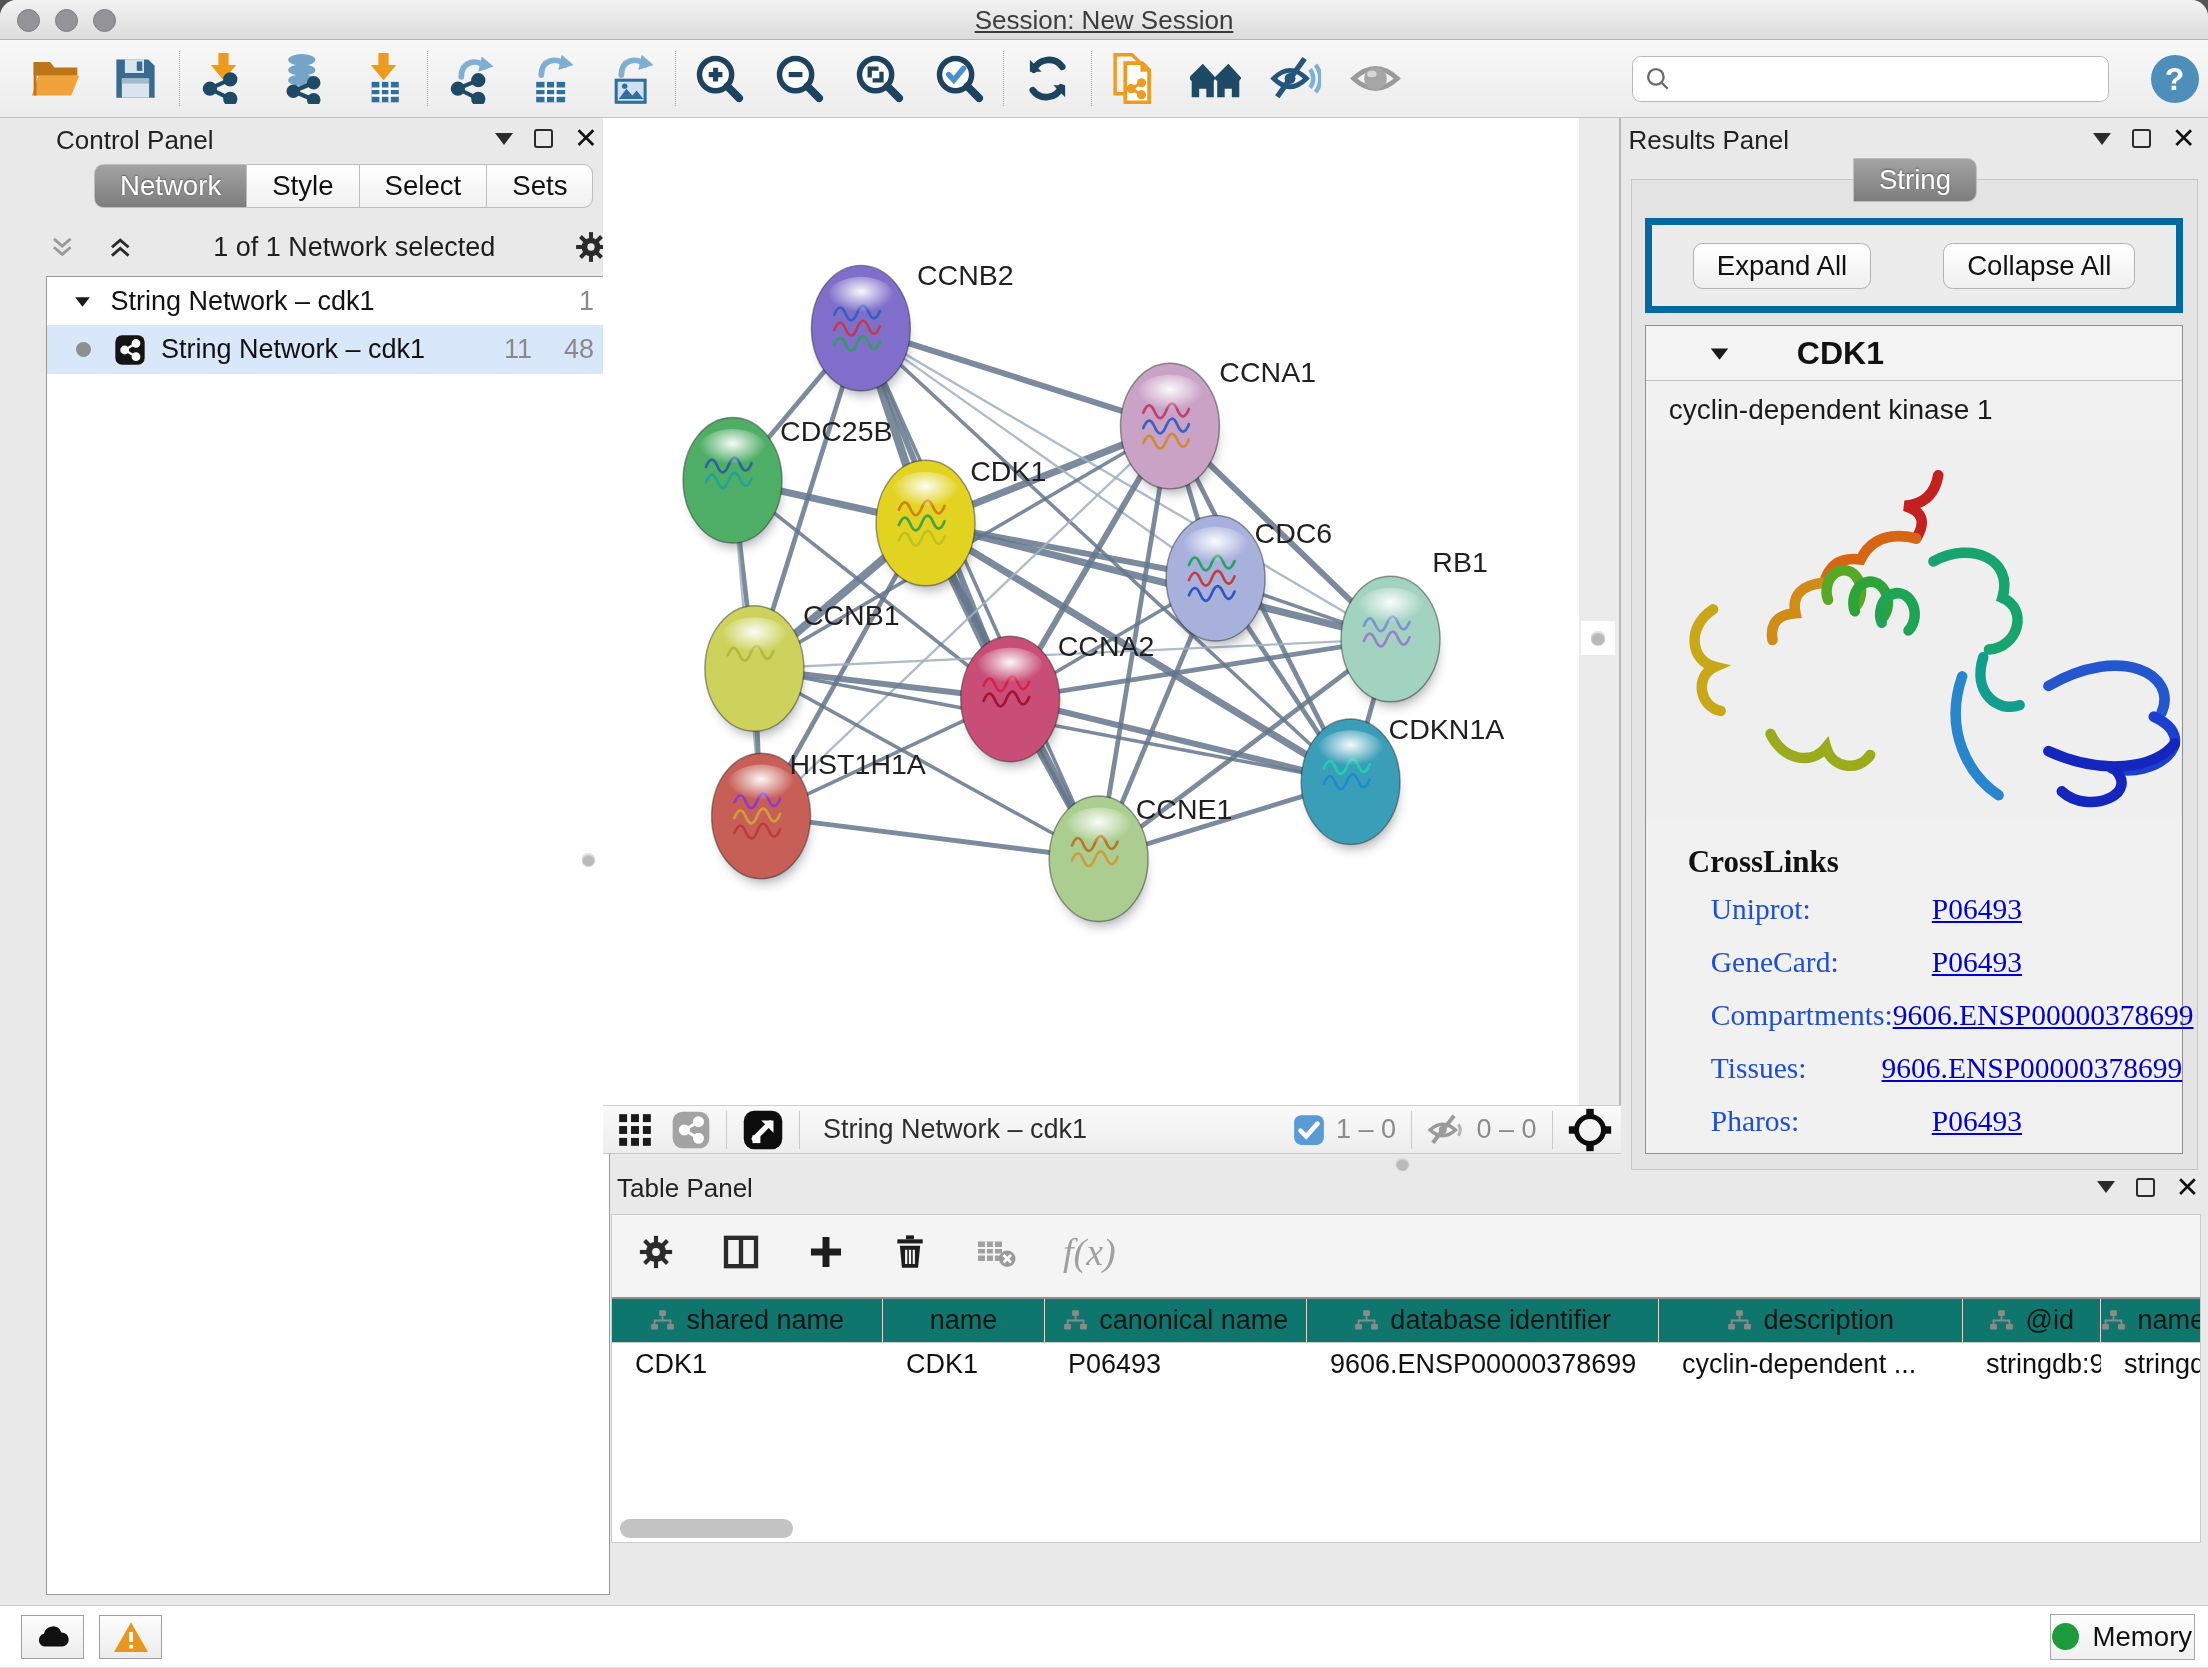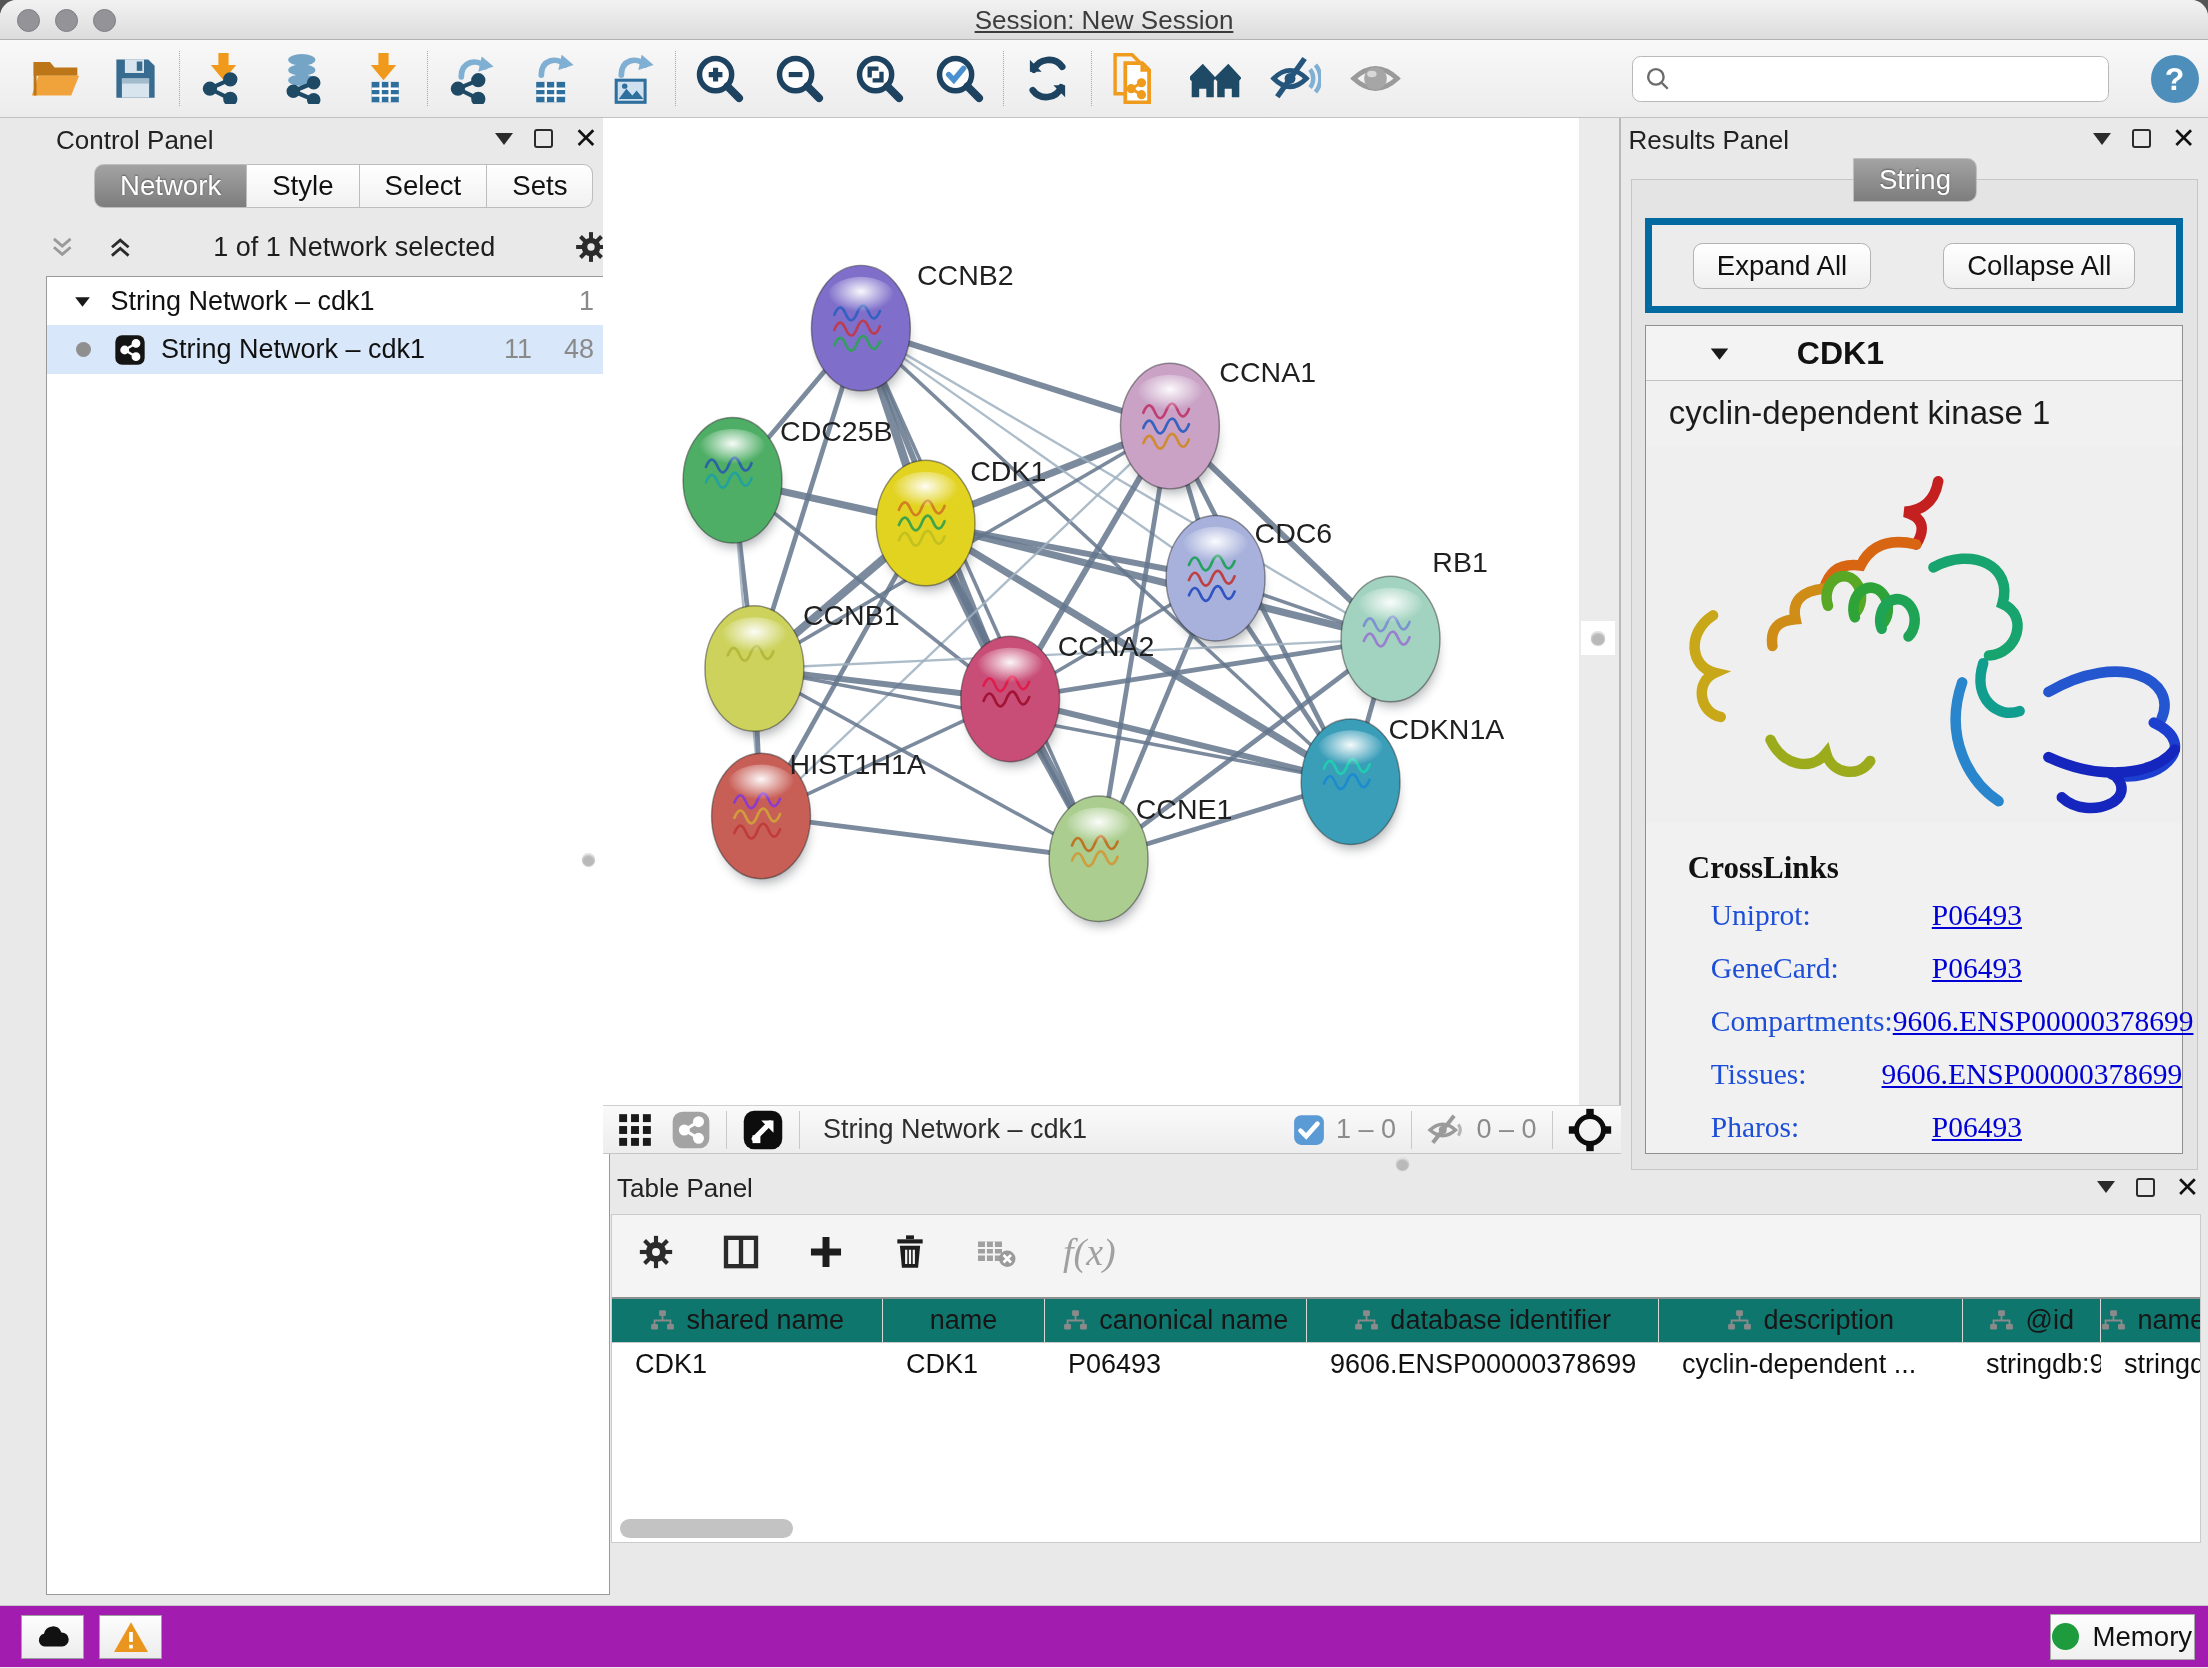--- a/index.html
+++ b/index.html
@@ -86,21 +86,21 @@
                 background:#ececec; border:7px solid #0369a1;
                 display:flex; align-items:center; justify-content:center; gap:72px; }
   .rp-btn { min-width:160px; height:46px; padding:0 23px; font-size:27.6px; color:#111;
             background:linear-gradient(#ffffff,#efefef); border:1px solid #b2b2b2; border-radius:9.5px;
             display:flex; align-items:center; justify-content:center; }
   .rp-section { position:absolute; left:13.3px; right:13.3px; top:145px; bottom:15px;
                 background:#f1f1f1; border:1.9px solid #8f8f8f; }
   .sec-head { height:55px; border-bottom:1px solid #c3c3c3; background:#f3f3f3;
               display:flex; align-items:center; }
   .sec-name { font-size:32px; font-weight:bold; color:#111; margin-left:65px; }
-  .sec-desc { padding:13.3px 0 5.7px 23px; font-size:33px; color:#1b1b1b; }
+  .sec-desc { padding:13.3px 0 5.7px 23px; font-size:28px; color:#1b1b1b; }
   .protein-box { margin:7.6px 0 0 0; height:377px; background:#efefef; }
   .cross-wrap { font-family:"Liberation Serif","DejaVu Serif",serif; padding:27px 0 0 42px; }
   .cl-title { font-size:31px; font-weight:bold; color:#111; margin-bottom:13.3px; }
   .cl-row { display:flex; margin-bottom:20px; font-size:29.5px; }
   .cl-label { width:221px; color:#1d4ed8; margin-left:23px; }
   .cl-link { color:#0000d6; text-decoration:underline; }
   .table-dock { position:absolute; left:590px; top:1168px; width:1619px; height:438px; }
   .tp-box { position:absolute; left:21px; right:7.6px; top:46px; height:329px;
             background:#f4f4f4; border:1px solid #cbcbcb; }
   .tp-icons { height:74px; display:flex; align-items:center; gap:46px; padding-left:25px; }
@@ -111,21 +111,21 @@
         border-right:1px solid #d8d8d8; flex:none; }
   .hier { width:25px; height:23px; fill:#8a8a8a; }
   .tr { display:flex; height:44px; }
   .td { font-size:27px; color:#111; padding:5.7px 0 0 23px; flex:none; white-space:nowrap; overflow:hidden; }
   .hscroll { position:absolute; left:7.6px; bottom:3.8px; width:173px; height:19px; background:#c3c3c3; border-radius:9.5px; }
   .tp-tabs { position:absolute; left:50%; transform:translateX(-50%); bottom:3.8px; }
   .seg.small { height:42px; line-height:40px; font-size:27.6px; }
 
   
   .statusbar { position:absolute; left:0; top:1605px; width:100%; height:62px;
-               background:#a21caf; border-top:1px solid #c6c6c6; }
+               background:#ffffff; border-top:1px solid #c6c6c6; }
   .sb-btn { position:absolute; top:8.6px; width:63px; height:44px; background:linear-gradient(#fdfdfd,#ececec);
             border:1.9px solid #9f9f9f; display:flex; align-items:center; justify-content:center; }
   .mem-btn { position:absolute; right:13.3px; top:7.6px; width:145px; height:46px;
              background:linear-gradient(#fdfdfd,#f0f0f0); border:1.9px solid #a8a8a8;
              display:flex; align-items:center; justify-content:center; gap:13.3px; font-size:27.6px; color:#111; }
   .mem-dot { width:27px; height:27px; border-radius:50%; background:#1d9b3d; }
 </style>
 </head>
 <body>
 

